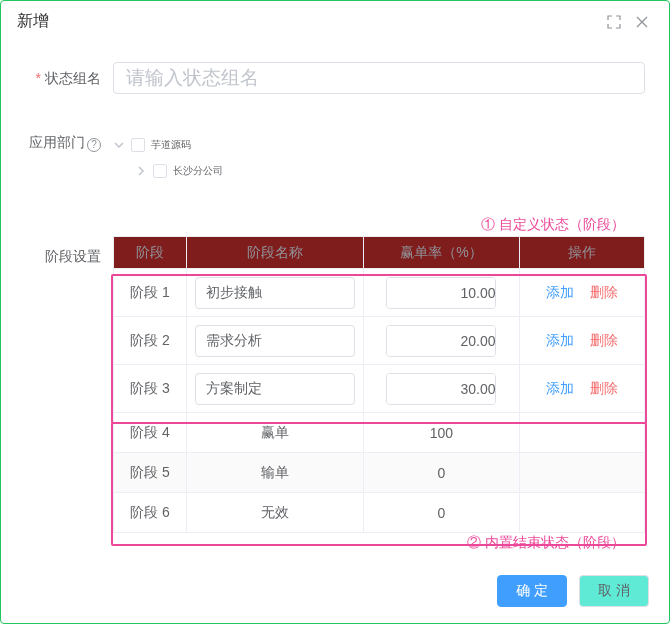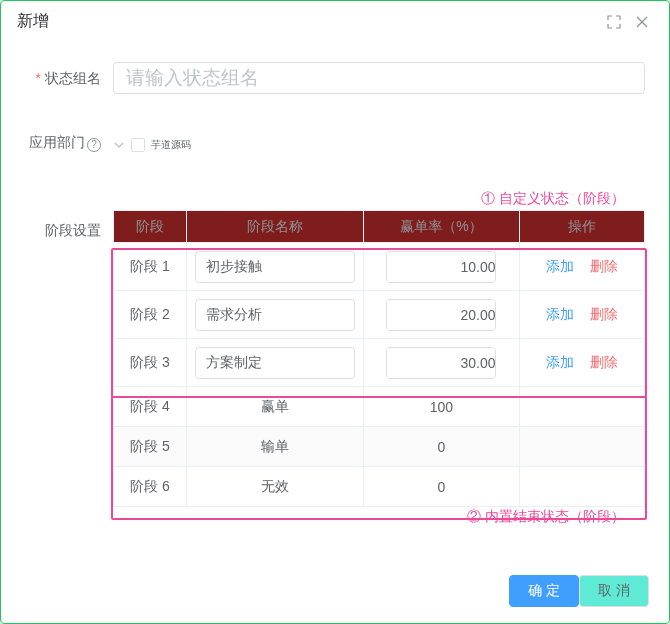--- a/index.html
+++ b/index.html
@@ -192,20 +192,21 @@
       font-size: 14px;
       color: #606266;
     }
     .link-add { color: #409eff; cursor: pointer; margin-right: 12px; }
     .link-del { color: #f56c6c; cursor: pointer; }
 
     .dialog-footer {
       padding: 10px 20px 16px;
       display: flex;
       justify-content: flex-end;
+      gap: 12px;
     }
     .btn {
       height: 32px;
       padding: 0 18px;
       border-radius: 4px;
       font-size: 14px;
       cursor: pointer;
       display: inline-flex;
       align-items: center;
     }
@@ -260,20 +261,29 @@
       <div class="form-content tree">
         <div class="tree-node">
           <span class="tree-toggle">
             <svg width="10" height="10" viewBox="0 0 10 10">
                 <path d="M1 3 L5 7 L9 3" fill="none" stroke="currentColor" stroke-width="1.5"></path>
               </svg>
           </span>
           <span class="checkbox"></span>
           <span class="tree-label">芋道源码</span>
         </div>
+        <div class="tree-node tree-indent-1">
+          <span class="tree-toggle">
+            <svg width="10" height="10" viewBox="0 0 10 10">
+                <path d="M3 1 L7 5 L3 9" fill="none" stroke="currentColor" stroke-width="1.5"></path>
+              </svg>
+          </span>
+          <span class="checkbox"></span>
+          <span class="tree-label">长沙分公司</span>
+        </div>
       </div>
     </div>
 
     <div class="form-item" style="margin-bottom:0">
       <label class="form-label" style="padding-top:24px">阶段设置</label>
       <div class="form-content">
         <div class="annotation">① 自定义状态（阶段）</div>
         <div class="table-wrap">
           <div class="highlight-box" style="left:-2px;top:38px;right:-2px;height:150px;"></div>
           <div class="highlight-box" style="left:-2px;top:186px;right:-2px;height:124px;"></div>

